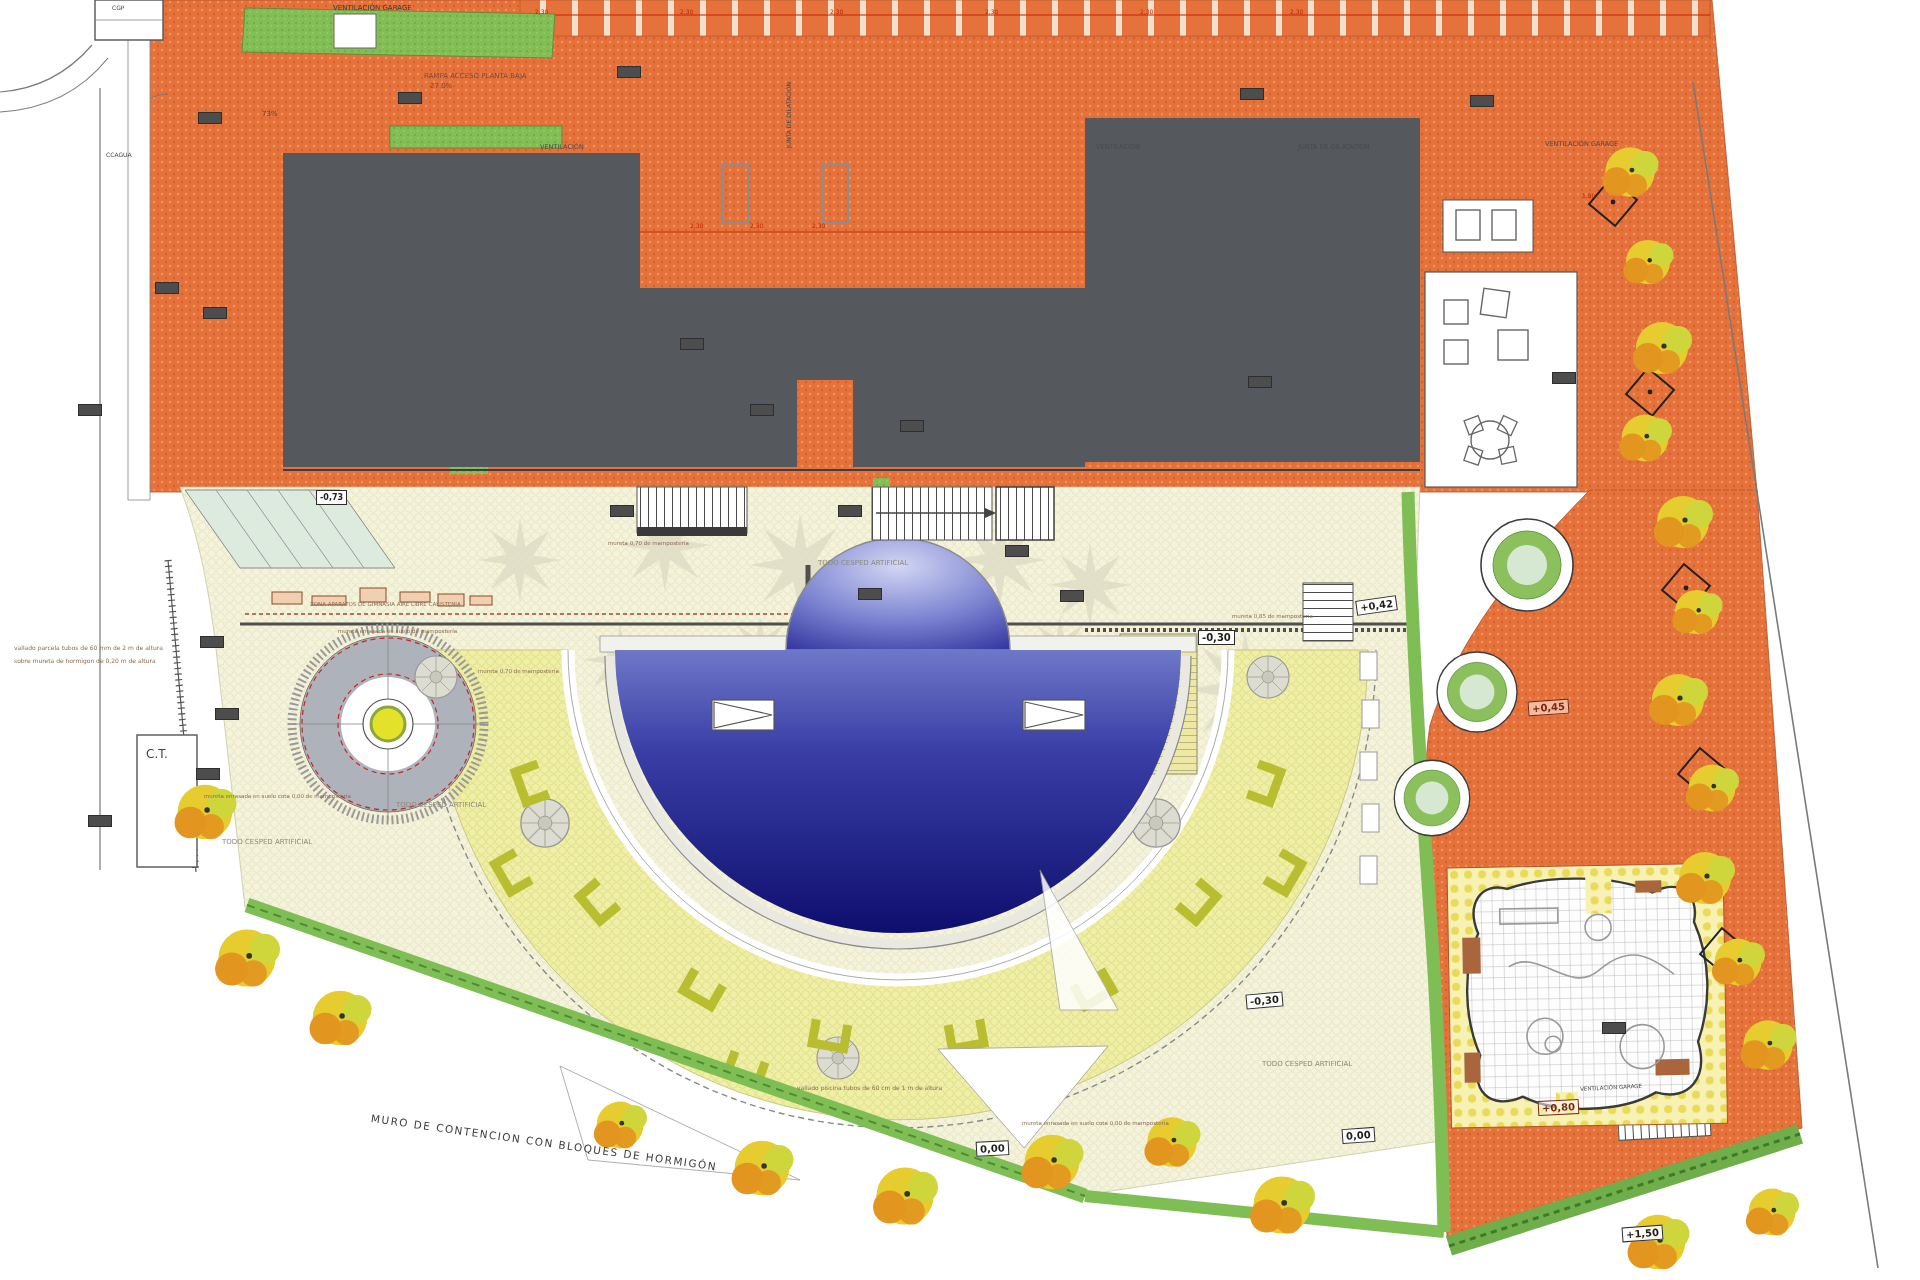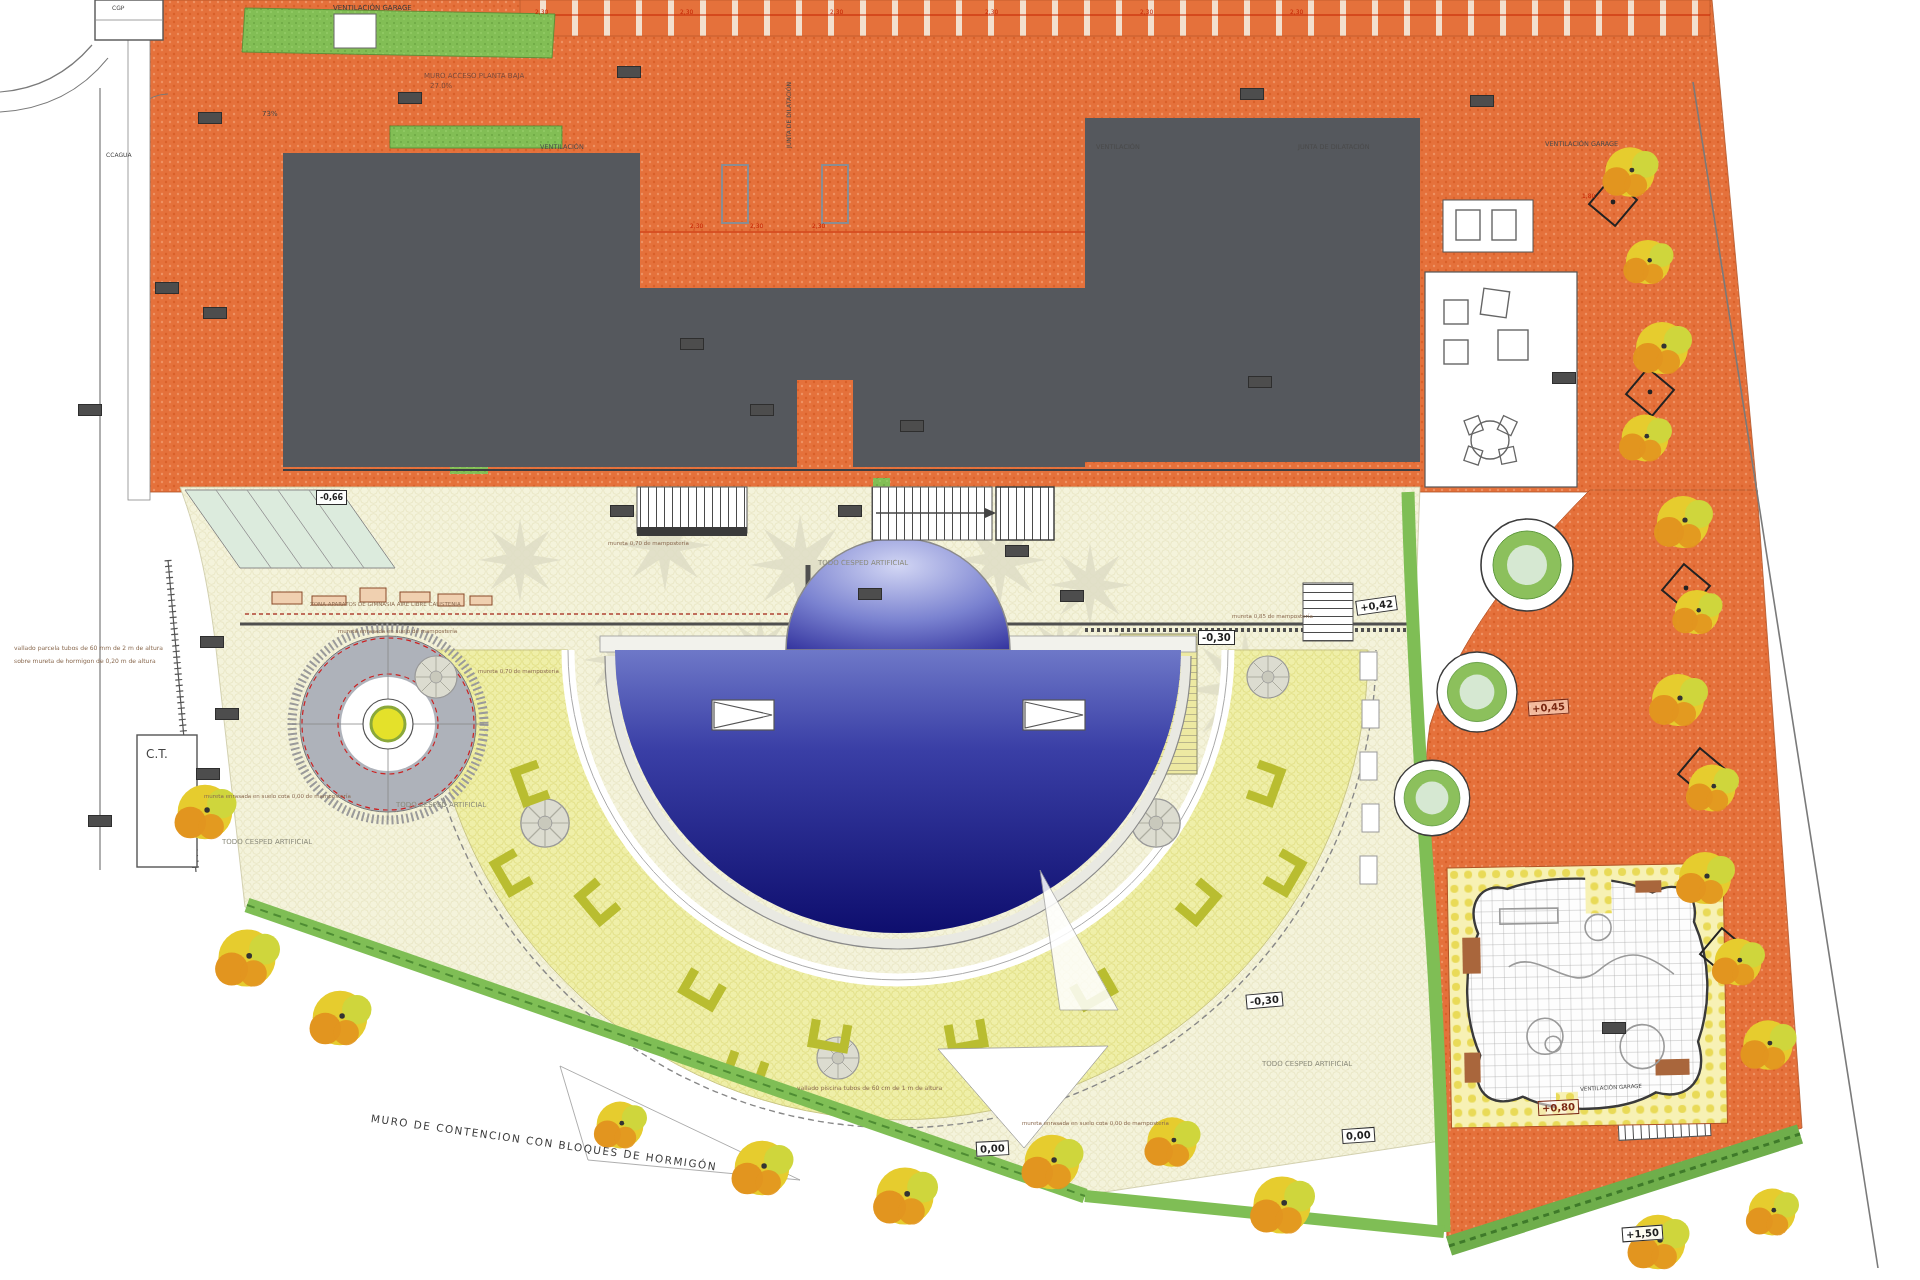--- a/index.html
+++ b/index.html
@@ -359,21 +359,21 @@
     <use href="#tree" transform="translate(905,1196) scale(1.1)"></use>
     <use href="#tree" transform="translate(1052,1162) scale(1.05)"></use>
     <use href="#tree" transform="translate(1172,1142) scale(0.95)"></use>
     <use href="#tree" transform="translate(1282,1205) scale(1.1)"></use>
     <use href="#tree" transform="translate(1658,1242) scale(1.05)"></use>
     <use href="#tree" transform="translate(1772,1212) scale(0.9)"></use>
   </g>
 </svg>
 
 <div class="lbl" style="left:333px;top:4px;font-size:7px;color:#3a3a3a;">VENTILACIÓN GARAGE</div>
-<div class="lbl" style="left:424px;top:72px;font-size:7px;color:#7a4a3a;">MURO ACCESO PLANTA BAJA</div>
+<div class="lbl" style="left:424px;top:72px;font-size:7px;color:#7a4a3a;">RAMPA ACCESO PLANTA BAJA</div>
 <div class="lbl" style="left:430px;top:82px;font-size:7px;color:#7a4a3a;">27.0%</div>
 <div class="lbl" style="left:262px;top:110px;font-size:7px;color:#444;">73%</div>
 <div class="lbl" style="left:540px;top:144px;font-size:6.5px;color:#4a4a4a;">VENTILACIÓN</div>
 <div class="lbl" style="left:1096px;top:144px;font-size:6.5px;color:#4a4a4a;">VENTILACIÓN</div>
 <div class="lbl" style="left:1298px;top:144px;font-size:6.5px;color:#4a4a4a;">JUNTA DE DILATACIÓN</div>
 <div class="lbl" style="left:786px;top:148px;font-size:6px;color:#4a4a4a;transform:rotate(-90deg);">JUNTA DE DILATACIÓN</div>
 <div class="lbl" style="left:1545px;top:141px;font-size:6.5px;color:#4a4a4a;">VENTILACIÓN GARAGE</div>
 <div class="lbl" style="left:106px;top:152px;font-size:6px;color:#444;">CCAGUA</div>
 <div class="lbl" style="left:112px;top:5px;font-size:6px;color:#444;">CGP</div>
 <div class="lbl" style="left:146px;top:748px;font-size:12px;color:#444;">C.T.</div>
@@ -389,21 +389,21 @@
 <div class="lbl" style="left:478px;top:668px;font-size:5.5px;color:#8a6a50;">mureta 0,70 de mampostería</div>
 <div class="lbl" style="left:1232px;top:613px;font-size:5.5px;color:#8a6a50;">mureta 0,85 de mampostería</div>
 <div class="lbl" style="left:204px;top:793px;font-size:5.5px;color:#8a6a50;">mureta enrasada en suelo cota 0,00 de mampostería</div>
 <div class="lbl" style="left:1022px;top:1120px;font-size:5.5px;color:#8a6a50;">mureta enrasada en suelo cota 0,00 de mampostería</div>
 <div class="lbl" style="left:14px;top:645px;font-size:6px;color:#8a6a50;">vallado parcela tubos de 60 mm de 2 m de altura</div>
 <div class="lbl" style="left:14px;top:658px;font-size:6px;color:#8a6a50;">sobre mureta de hormigon de 0,20 m de altura</div>
 <div class="lbl" style="left:797px;top:1085px;font-size:6px;color:#8a6a50;">vallado piscina tubos de 60 cm de 1 m de altura</div>
 <div class="lbl" style="left:372px;top:1112px;font-size:10.5px;color:#3e3e3e;letter-spacing:1.5px;transform:rotate(8deg);">MURO DE CONTENCION  CON BLOQUES DE HORMIGÓN</div>
 <div class="lbl" style="left:1580px;top:1086px;font-size:5.5px;color:#4a4a4a;transform:rotate(-3deg);">VENTILACIÓN GARAGE</div>
 
-<div class="chip" style="left:316px;top:490px;font-size:8px;border-width:1px;">-0,66</div>
+<div class="chip" style="left:316px;top:490px;font-size:8px;border-width:1px;">-0,73</div>
 <div class="chip" style="left:1198px;top:630px;">-0,30</div>
 <div class="chip" style="left:1246px;top:993px;transform:rotate(-5deg);">-0,30</div>
 <div class="chip" style="left:976px;top:1141px;transform:rotate(-3deg);">0,00</div>
 <div class="chip" style="left:1342px;top:1128px;transform:rotate(-4deg);">0,00</div>
 <div class="chip" style="left:1356px;top:598px;transform:rotate(-8deg);">+0,42</div>
 <div class="chip red" style="left:1528px;top:700px;transform:rotate(-4deg);">+0,45</div>
 <div class="chip red" style="left:1538px;top:1100px;transform:rotate(-3deg);">+0,80</div>
 <div class="chip" style="left:1622px;top:1226px;transform:rotate(-4deg);">+1,50</div>
 
 <div class="rdim" style="left:535px;top:8px;">2,30</div>

